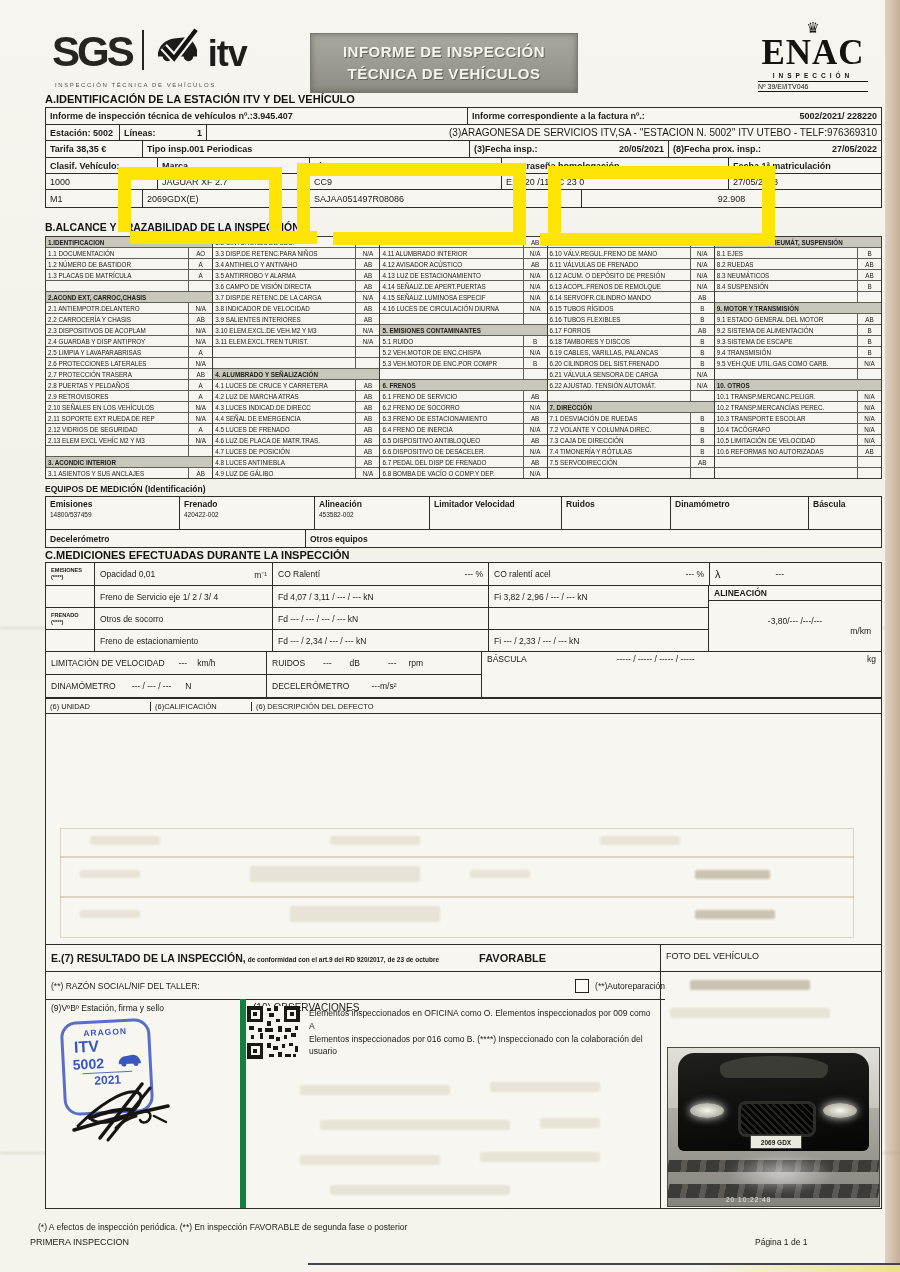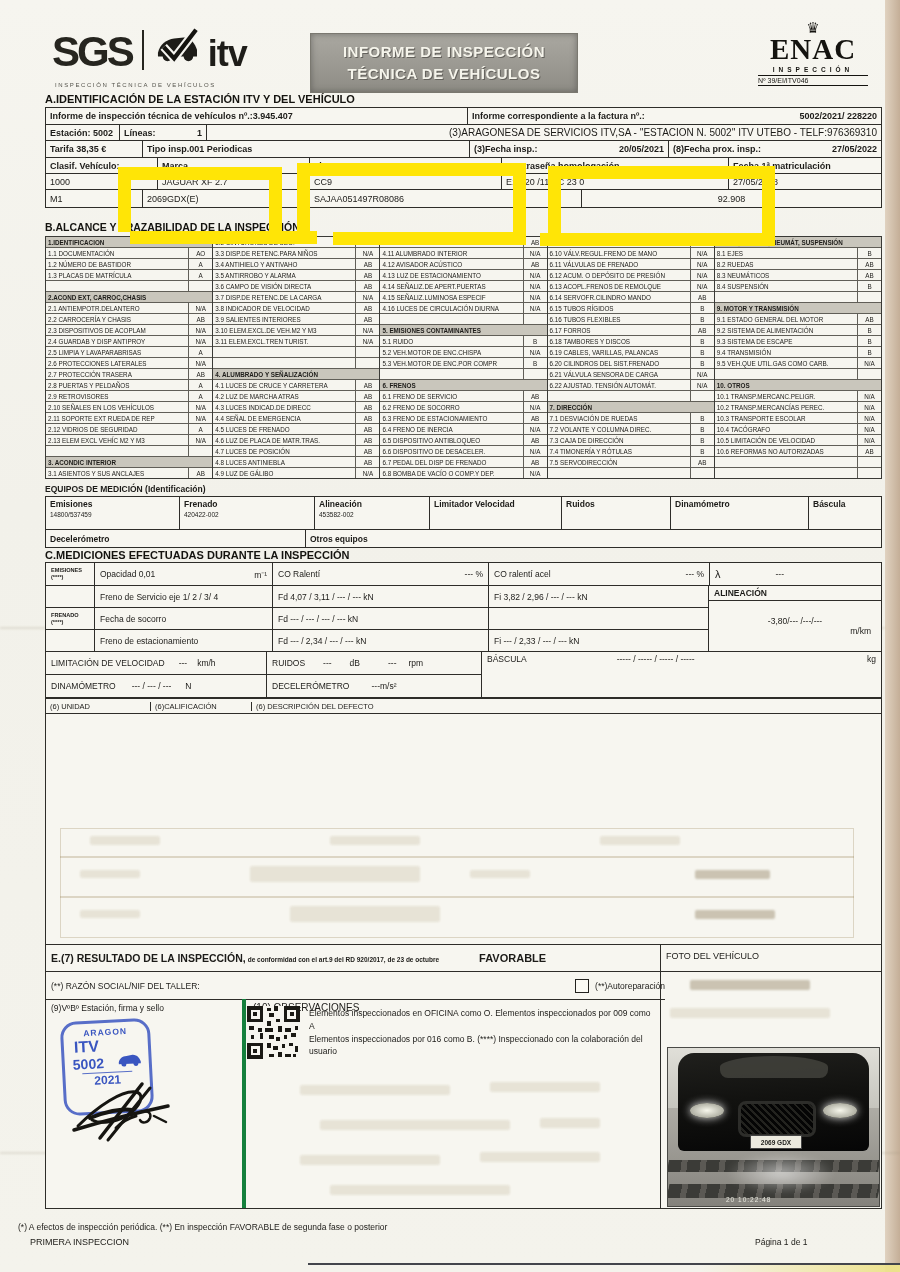--- a/index.html
+++ b/index.html
@@ -18,21 +18,21 @@
   .itv-text{font-size:36px;font-weight:bold;letter-spacing:-1px;color:#1e1d19;line-height:.9;}
   .sgs-sub{left:55px;top:82px;font-size:6px;letter-spacing:1.6px;color:#55544c;}
   .title-box{left:310px;top:33px;width:266px;height:58px;
        background:linear-gradient(180deg,#aaa8a1,#8e8c85);border:1px solid #7a7870;
        box-shadow:inset 0 0 6px rgba(60,60,55,.5);
        display:flex;flex-direction:column;justify-content:center;align-items:center;}
   .title-box div{font-size:15px;font-weight:bold;letter-spacing:.5px;color:#f5f4eb;
        text-shadow:1px 1px 0 #63615c;line-height:1.45;}
   .enac{left:758px;top:20px;width:110px;text-align:center;color:#14130f;}
   .enac .crown{font-size:15px;line-height:1;}
-  .enac .name{font-family:"Liberation Serif",serif;font-size:29px;font-weight:bold;letter-spacing:1px;line-height:1;}
+  .enac .name{font-family:"Liberation Serif",serif;font-size:35px;font-weight:bold;letter-spacing:1px;line-height:1;}
   .enac .ins{font-size:6.5px;font-weight:bold;letter-spacing:4px;margin-top:2px;}
   .enac .num{font-size:7px;border-top:1px solid #14130f;border-bottom:1px solid #14130f;
        margin-top:2px;padding:1px 0;text-align:left;}
   
   .sec-title{font-size:11px;font-weight:bold;color:#14130f;}
   
   .ta{left:45px;top:107px;width:835px;border:1px solid #2e2d29;background:#f7f6f0;font-size:9px;}
   .ta-row{display:flex;border-bottom:1px solid #2e2d29;align-items:stretch;}
   .ta-row:last-child{border-bottom:none;}
   .ta-cell{border-right:1px solid #2e2d29;padding:2px 4px;display:flex;align-items:center;overflow:hidden;white-space:nowrap;}
@@ -74,21 +74,21 @@
   .ghost{position:absolute;background:rgba(150,128,82,.16);filter:blur(1.3px);border-radius:2px;}
   .ghost-b{position:absolute;background:rgba(118,98,58,.34);filter:blur(1.1px);border-radius:2px;}
   .ghost-box{position:absolute;border:1px solid rgba(150,128,82,.28);filter:blur(.6px);}
   
   .e-box{left:45px;top:944px;width:835px;height:263px;border:1.5px solid #2e2d29;background:#f7f6f0;}
   .e-vdiv{position:absolute;left:614px;top:0;width:1px;height:100%;background:#2e2d29;}
   .e-r1{height:26px;border-bottom:1px solid #2e2d29;display:flex;align-items:center;}
   .e-r1-left{width:614px;display:flex;align-items:baseline;padding-left:5px;white-space:nowrap;overflow:hidden;}
   .e-r2{height:27px;display:flex;align-items:center;width:614px;border-bottom:1px solid #2e2d29;padding-left:5px;}
   .chk{width:12px;height:12px;border:1.5px solid #23221e;background:#fbfaf4;margin-left:auto;margin-right:6px;}
-  .e-r3-left{position:absolute;left:0;top:54px;width:200px;height:209px;border-right:4px solid #15803d;font-size:8.5px;padding:4px 0 0 5px;box-sizing:border-box;}
+  .e-r3-left{position:absolute;left:0;top:54px;width:200px;height:209px;border-right:6px solid #15803d;font-size:8.5px;padding:4px 0 0 5px;box-sizing:border-box;}
   .obs{position:absolute;left:201px;top:54px;width:413px;height:209px;font-size:8.5px;}
   .obs-title{font-size:10px;padding:3px 0 0 6px;}
   .obs-text{position:absolute;left:62px;top:8px;width:346px;line-height:1.5;}
   .foto-label{position:absolute;left:620px;top:6px;font-size:9px;}
   
   .stamp{left:62px;top:1020px;width:84px;height:88px;border:3.5px solid rgba(43,73,189,.85);
      border-radius:16px;transform:rotate(-3deg);color:#2b49bd;text-align:center;opacity:.92;}
   .stamp .a{font-size:8.5px;font-weight:bold;letter-spacing:1px;margin-top:4px;}
   .stamp .b{font-size:16px;font-weight:bold;line-height:1.1;}
   .stamp .c{font-size:14px;font-weight:bold;}
@@ -696,21 +696,21 @@
           <div class="c-cell c-lab" style="border-bottom:none"></div>
           <div class="c-cell" style="width:167px">Freno de Servicio eje 1/ 2 / 3/ 4</div>
           <div class="c-cell" style="width:205px">Fd    4,07 / 3,11 / --- / ---   kN</div>
           <div class="c-cell" style="flex:1;border-right:none">Fi    3,82 / 2,96 / --- / ---   kN</div>
         </div>
         <div class="c-row" style="height:21px;border-bottom:1px solid #2e2d29">
           <div class="c-cell c-lab">
             <span>FRENADO</span>
             <span>(****)</span>
           </div>
-          <div class="c-cell" style="width:167px">Fecha de socorro</div>
+          <div class="c-cell" style="width:167px">Otros de socorro</div>
           <div class="c-cell" style="width:205px">Fd    --- / --- / --- / ---   kN</div>
         </div>
         <div class="c-row" style="height:21px;border-bottom:none">
           <div class="c-cell c-lab"></div>
           <div class="c-cell" style="width:167px">Freno de estacionamiento</div>
           <div class="c-cell" style="width:205px">Fd    --- / 2,34 / --- / ---   kN</div>
           <div class="c-cell" style="flex:1;border-right:none">Fi    --- / 2,33 / --- / ---   kN</div>
         </div>
       </div>
       <div class="aline" style="border-left:1px solid #2e2d29">
@@ -896,21 +896,21 @@
     <div class="car">
       <div class="windshield"></div>
       <div class="grille"></div>
       <div class="hlight" style="left:12px"></div>
       <div class="hlight" style="right:12px"></div>
       <div class="plate">2069 GDX</div>
     </div>
     <div class="tstamp">20 10:22:48</div>
   </div>
 
-  <div class="abs foot" style="left:18px;top:1222px">(*) A efectos de inspección periódica. (**) En inspección FAVORABLE de segunda fase o posterior</div>
+  <div class="abs foot" style="left:38px;top:1222px">(*) A efectos de inspección periódica. (**) En inspección FAVORABLE de segunda fase o posterior</div>
   <div class="abs foot" style="left:30px;top:1237px;font-size:9px">PRIMERA INSPECCION</div>
   <div class="abs foot" style="left:45px;top:1324px">/20-05-2021/10:34/010328/000000063</div>
   <div class="abs foot" style="left:755px;top:1237px">Página 1 de 1</div>
   <div class="bottom-line"></div>
   <div class="bottom-tint"></div>
 
   <div class="hl" style="left:118px;top:167px;width:138px;height:52px;border-width:13px"></div>
   <div class="hl-bar" style="left:130px;top:231px;width:187px;height:13px"></div>
   <div class="hl" style="left:297px;top:163px;width:203px;height:56px;border-width:13px"></div>
   <div class="hl-bar" style="left:333px;top:232px;width:193px;height:13px"></div>

